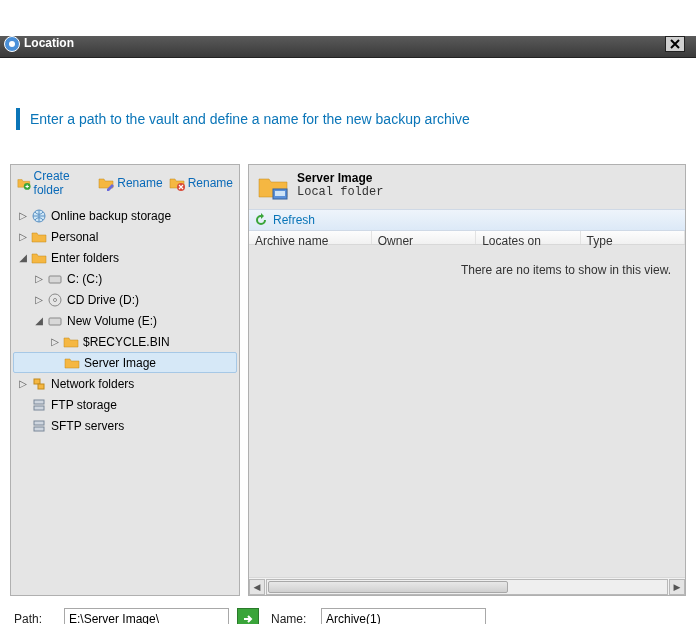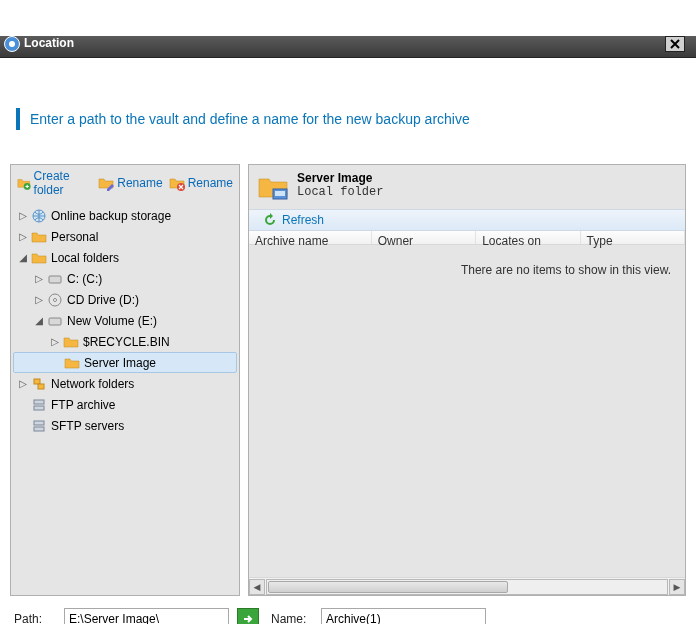--- a/index.html
+++ b/index.html
@@ -42,21 +42,21 @@
 .tree .lvl1 > .row { padding-left:4px; }
 .tree .lvl2 > .row { padding-left:20px; }
 .tree .lvl3 > .row { padding-left:36px; }
 
 
 .right-panel { flex:1; height:432px; display:flex; flex-direction:column; }
 .detail-head { display:flex; gap:8px; padding:6px 8px; }
 .detail-head .big-ico { width:32px; height:32px; position:relative; }
 .detail-head .name { font-weight:bold; }
 .detail-head .sub { color:#333;font-family:Liberation Mono, monospace; }
-.refresh-bar { height:22px; background:linear-gradient(#eef4fb,#dce9f7); border-top:1px solid #cfd9e6; border-bottom:1px solid #cfd9e6; display:flex; align-items:center; padding:0 13px; gap:4px; cursor:pointer; color:#0a75b8; }
+.refresh-bar { height:22px; background:linear-gradient(#eef4fb,#dce9f7); border-top:1px solid #cfd9e6; border-bottom:1px solid #cfd9e6; display:flex; align-items:center; padding:0 4px; gap:4px; cursor:pointer; color:#0a75b8; }
 .refresh-bar .ico { width:16px; height:16px; }
 .cols { display:flex; height:14px; border-bottom:1px solid #d8d8d8; }
 .cols .col { flex:1; border-right:1px solid #e2e2e2; padding:3px 6px; color:#333; cursor:pointer; background:linear-gradient(#fdfdfd,#f1f1f1); }
 .cols .col:first-child { flex:1.2; }
 .body-area { flex:1; padding:18px 14px; color:#333; overflow:auto;text-align:right; }
 .hscroll { height:18px; border-top:1px solid #d8d8d8; display:flex; align-items:center; background:#f2f2f2; }
 .hscroll .arrow { width:16px; height:16px; background:#e4e4e4; border:1px solid #b8b8b8; display:flex; align-items:center; justify-content:center; font-size:9px; color:#555; cursor:pointer; }
 .hscroll .track { flex:1; height:16px; border:1px solid #b8b8b8; background:#efefef; position:relative; margin:0 1px; }
 .hscroll .thumb { position:absolute; left:1px; top:1px; height:12px; width:60%; background:linear-gradient(#e8e8e8,#d0d0d0); border:1px solid #a8a8a8; border-radius:2px; }
 
@@ -148,21 +148,21 @@
               </svg>
               <span>Personal</span>
             </div>
           </li>
         <li class="lvl1">
             <div class="row">
               <span class="exp">◢</span>
               <svg class="ico" viewBox="0 0 16 16">
                 <path class="folder-svg" d="M1 4h5l1 2h8v7H1z"></path>
               </svg>
-              <span>Local folders</span>
+              <span>Enter folders</span>
             </div>
           <ul>
             <li class="lvl2">
                 <div class="row">
                   <span class="exp">▷</span>
                   <svg class="ico disk-svg" viewBox="0 0 16 16">
                     <rect x="2" y="5" width="12" height="7" rx="1"></rect>
                   </svg>
                   <span>C: (C:)</span>
                 </div>
@@ -218,21 +218,21 @@
               <span>Network folders</span>
             </div>
           </li>
         <li class="lvl1">
             <div class="row">
               <span class="exp"></span>
               <svg class="ico server-svg" viewBox="0 0 16 16">
                 <rect x="3" y="3" width="10" height="4"></rect>
                 <rect x="3" y="9" width="10" height="4"></rect>
               </svg>
-              <span>FTP archive</span>
+              <span>FTP storage</span>
             </div>
           </li>
         <li class="lvl1">
             <div class="row">
               <span class="exp"></span>
               <svg class="ico server-svg" viewBox="0 0 16 16">
                 <rect x="3" y="3" width="10" height="4"></rect>
                 <rect x="3" y="9" width="10" height="4"></rect>
               </svg>
               <span>SFTP servers</span>

